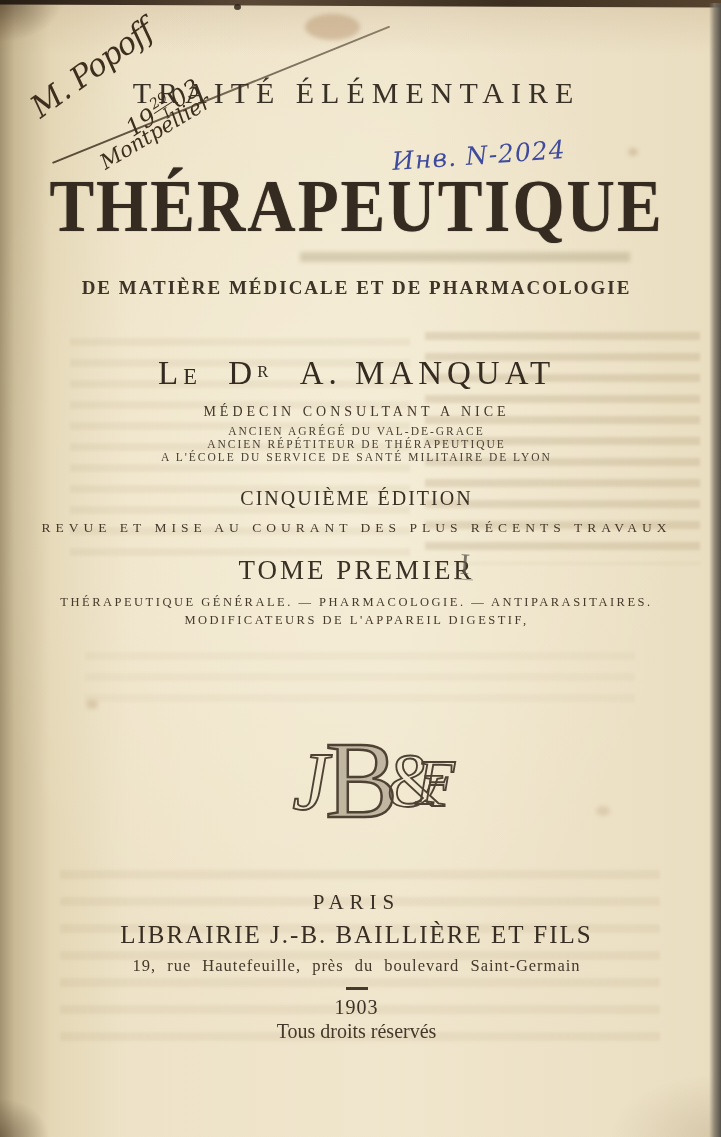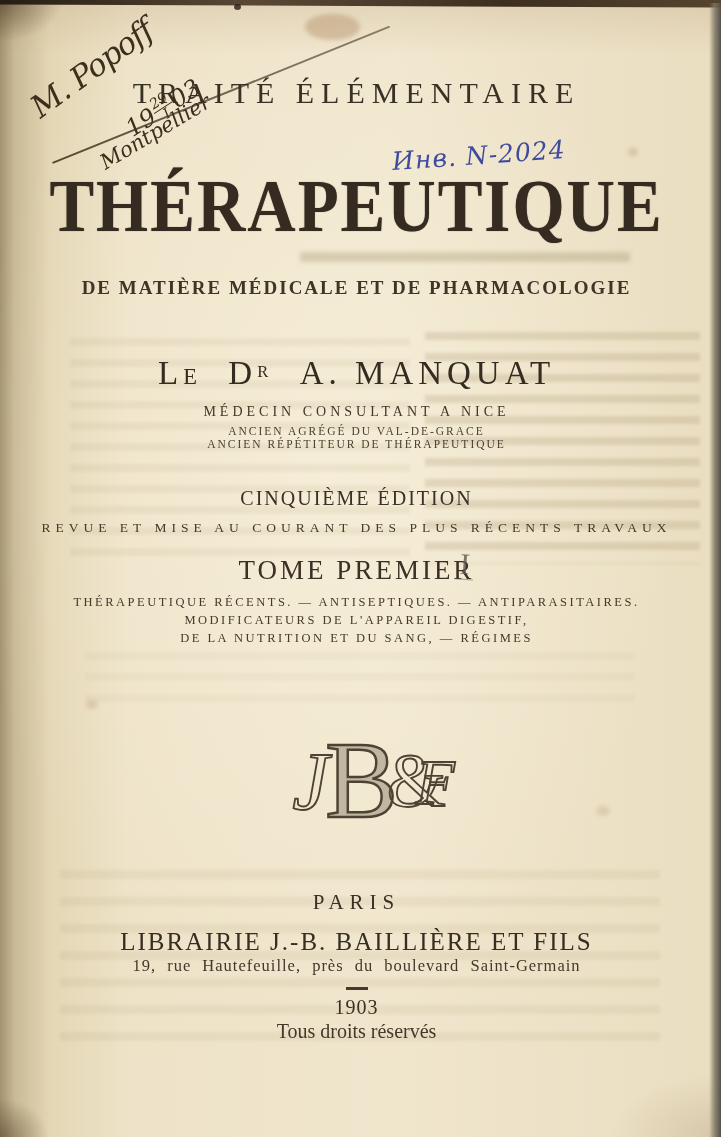--- a/index.html
+++ b/index.html
@@ -43,21 +43,21 @@
   .qual-2 { top:425px; font-size:11.5px; letter-spacing:2px; color:#4a4033; }
   .qual-3 { top:438px; font-size:11.5px; letter-spacing:2px; color:#4a4033; }
   .qual-4 { top:451px; font-size:11.5px; letter-spacing:2px; color:#4a4033; }
   .edition  { top:487px; font-size:20px; letter-spacing:2px; color:#3a3025; }
   .revision { top:520px; font-size:13.5px; letter-spacing:5px; color:#45392b; }
   .tome     { top:555px; font-size:27px; letter-spacing:3px; color:#3a3025; }
   .cont-1 { top:595px; font-size:12.5px; letter-spacing:2.5px; color:#45392b; }
   .cont-2 { top:613px; font-size:12.5px; letter-spacing:2.5px; color:#45392b; }
   .cont-3 { top:631px; font-size:12.5px; letter-spacing:2.5px; color:#45392b; }
   .city      { top:890px; font-size:21px; letter-spacing:6px; color:#3a3025; }
-  .publisher { top:921px; font-size:25px; letter-spacing:2px; color:#372d22;margin-top:7px; }
+  .publisher { top:921px; font-size:25px; letter-spacing:2px; color:#372d22; }
   .address   { top:956px; font-size:16.5px; letter-spacing:1px; word-spacing:6px; color:#43382a; }
   .imprint-divider { position:absolute; top:987px; left:50%; width:22px; height:2.5px;
                      margin-left:-11px; background:#45392b; }
   .year   { top:996px; font-size:20px; font-weight:normal; letter-spacing:1px; color:#3a3025; }
   .rights { top:1020px; font-size:20px; color:#43382a; }
 
   
   .hand { position:absolute; font-family:"DejaVu Serif", serif; font-style:italic; pointer-events:none; }
   .signature { left:34px; top:92px; font-size:31px; color:#3d2e1d; transform:rotate(-36deg);
                transform-origin:left center; letter-spacing:-1px; }
@@ -116,27 +116,27 @@
   <div class="content">
 
     <div class="ctr series-title">TRAITÉ ÉLÉMENTAIRE</div>
     <div class="ctr main-title">THÉRAPEUTIQUE</div>
     <div class="ctr subtitle">DE MATIÈRE MÉDICALE ET DE PHARMACOLOGIE</div>
 
     <div class="ctr author-line"><span>L</span><span class="sc-small">e</span>&nbsp;&nbsp;<span>D</span><span class="sup">r</span>&nbsp;&nbsp;<span>A. MANQUAT</span></div>
     <div class="ctr qual-1">MÉDECIN CONSULTANT A NICE</div>
     <div class="ctr qual-2">ANCIEN AGRÉGÉ DU VAL-DE-GRACE</div>
     <div class="ctr qual-3">ANCIEN RÉPÉTITEUR DE THÉRAPEUTIQUE</div>
+    <div class="ctr qual-4">A L'ÉCOLE DU SERVICE DE SANTÉ MILITAIRE DE LYON</div>
 
     <div class="ctr edition">CINQUIÈME ÉDITION</div>
     <div class="ctr revision">REVUE ET MISE AU COURANT DES PLUS RÉCENTS TRAVAUX</div>
     <div class="ctr tome">TOME PREMIER</div>
-    <div class="ctr cont-1">THÉRAPEUTIQUE RÉCENTS. — ANTISEPTIQUES. — ANTIPARASITAIRES.</div>
+    <div class="ctr cont-1">THÉRAPEUTIQUE GÉNÉRALE. — PHARMACOLOGIE. — ANTIPARASITAIRES.</div>
     <div class="ctr cont-2">MODIFICATEURS DE L'APPAREIL DIGESTIF,</div>
-    <div class="ctr cont-3">DE LA NUTRITION ET DU SANG, — RÉGIMES</div>
 
     <svg class="monogram" width="175" height="108" viewBox="0 0 170 105">
       <g font-family="Liberation Serif, serif" fill="none" stroke="#4d4233" stroke-width="1.8">
         <text x="6" y="88" font-size="80" font-style="italic">J</text>
         <text x="98" y="86" font-size="74">&amp;</text>
         <text x="126" y="84" font-size="62" font-style="italic">F</text>
         <text x="38" y="96" font-size="106" stroke-width="2.4" fill="rgba(77,66,51,0.30)">B</text>
       </g>
     </svg>
 

